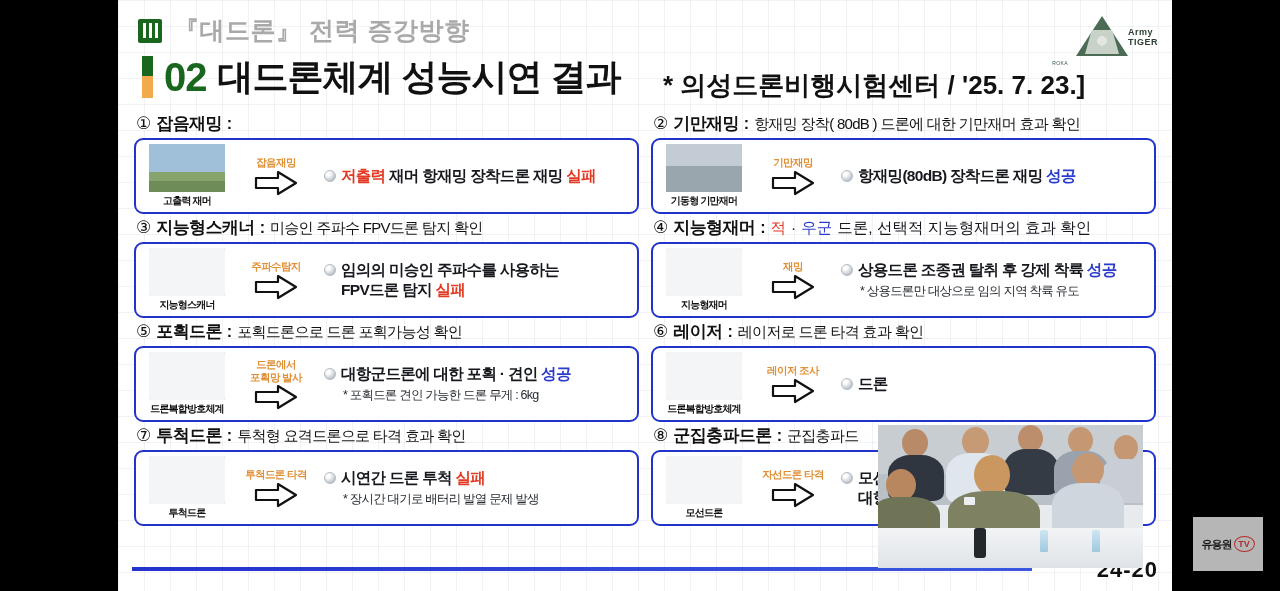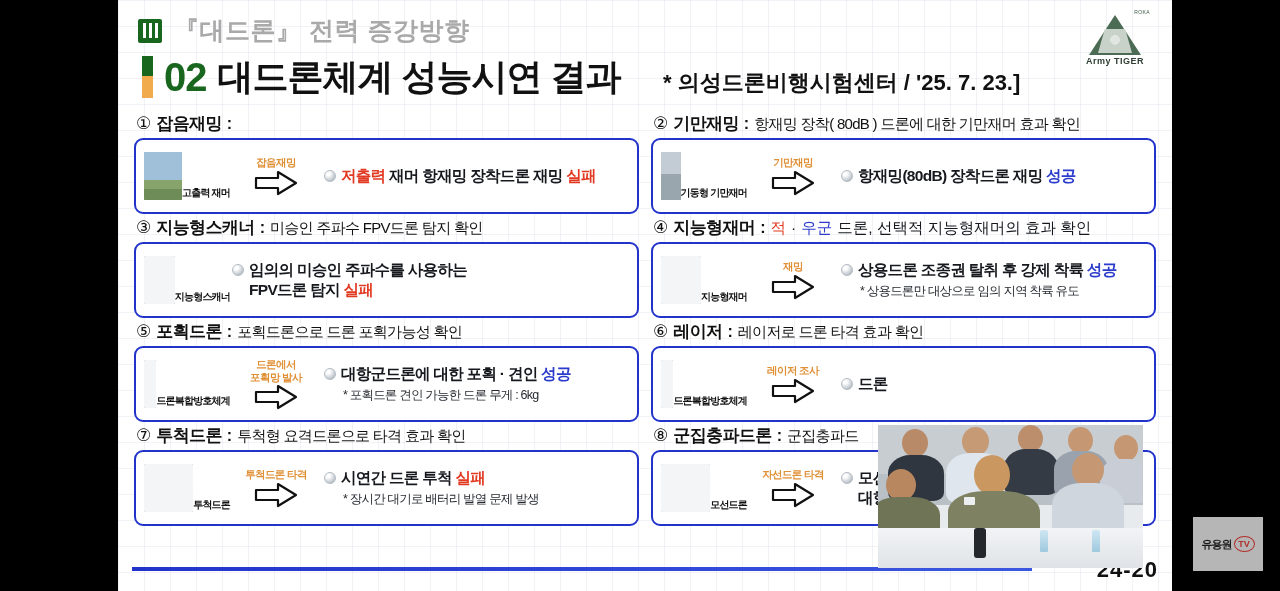--- a/index.html
+++ b/index.html
@@ -25,52 +25,52 @@
   
   .hdr { position: absolute; left: 20px; top: 14px; display: flex; align-items: center; gap: 12px; }
   .hdr-mark {
     width: 24px; height: 24px; background: #19661f; border-radius: 2px;
     display: flex; align-items: center; justify-content: center; gap: 3px;
   }
   .hdr-mark i { display: block; width: 3px; height: 15px; background: #fff; }
   .hdr-title { font-size: 25px; font-weight: bold; color: #a9a9a9; letter-spacing: .5px; white-space: nowrap; }
 
   .logo { position: absolute; right: 14px; top: 6px; width: 86px; height: 60px;
-          display: flex; flex-direction: column; align-items: center; justify-content: flex-end; }
+          display: flex; flex-direction: row; align-items: center; justify-content: flex-end; }
   .logo .rokatxt { font-size: 5px; color: #3c5a46; align-self: flex-end; margin-right: 8px; letter-spacing: .4px;}
   .logo .tri { width: 0; height: 0; border-left: 26px solid transparent; border-right: 26px solid transparent;
                border-bottom: 40px solid #4c6b55; position: relative; }
   .logo .tri::after { content:""; position:absolute; left:-17px; top:14px; width:34px; height:24px;
                       background: radial-gradient(circle at 50% 45%, #e9eee9 0 22%, transparent 23%),
                                   linear-gradient(#cfd9cf,#cfd9cf);
                       clip-path: polygon(20% 0,80% 0,100% 100%,0 100%); opacity:.95; }
   .logo .name { font-size: 9px; font-weight: bold; color: #2f3f33; letter-spacing: .5px; margin-top: 1px;}
 
   
   .sect { position: absolute; left: 24px; top: 56px; display: flex; align-items: center; gap: 11px; }
   .sect-bar { width: 11px; height: 42px; background: linear-gradient(to bottom, #19661f 0 47%, #f2ab4c 47% 100%); }
   .sect-num { font-size: 40px; font-weight: bold; color: #19661f; line-height: 1; letter-spacing: -1px; }
   .sect-name { font-size: 36px; font-weight: bold; color: #111; line-height: 1; letter-spacing: -1px; white-space: nowrap; }
-  .sect-note { position: absolute; left: 545px; top: 68px; font-size: 22px; font-weight: bold; color: #111; white-space: nowrap; }
+  .sect-note { position: absolute; left: 545px; top: 68px; font-size: 26px; font-weight: bold; color: #111; white-space: nowrap; }
 
   
   .grid { position: absolute; left: 16px; top: 112px; width: 1022px;
           display: grid; grid-template-columns: 505px 505px; column-gap: 12px; }
   .cell { margin-bottom: 2px; }
 
   .item-head { display: flex; align-items: baseline; gap: 5px; font-size: 15.5px; color: #111;
                white-space: nowrap; padding-left: 2px; margin-bottom: 3px; }
   .circnum { font-size: 17px; color: #111; }
   .item-term { font-weight: bold; font-size: 17px; letter-spacing: -.6px; }
   .item-colon { font-weight: bold; font-size: 16px; }
   .item-desc { font-size: 15px; letter-spacing: -.7px; }
 
   .box { position: relative; border: 2px solid #2233cc; border-radius: 9px; background: rgba(255,255,255,.88);
          height: 76px; display: flex; align-items: center; padding: 4px 6px 4px 8px; }
-  .thumb-wrap { width: 86px; flex: 0 0 86px; display: flex; flex-direction: row; align-items: flex-end; }
+  .thumb-wrap { width: 86px; flex: 0 0 86px; display: flex; flex-direction: column; align-items: center; }
   .thumb { width: 76px; height: 48px; border-radius: 1px; background: #8a9aa6; overflow: hidden; position: relative; }
   .thumb-cap { font-size: 10px; font-weight: bold; color: #111; margin-top: 2px; letter-spacing: -.8px; white-space: nowrap; }
 
   .arrow-wrap { flex: 0 0 92px; display: flex; flex-direction: column; align-items: center; justify-content: center; }
   .arrow-lbl { font-size: 10.5px; font-weight: bold; color: #e09137; letter-spacing: -.6px;
                text-align: center; line-height: 1.15; margin-bottom: 1px; white-space: pre-line; }
   .arrow { width: 44px; height: 26px; }
 
   .res { flex: 1 1 auto; min-width: 0; padding-left: 2px; }
   .res-line { display: flex; align-items: flex-start; gap: 5px; font-size: 15.5px; font-weight: bold;
@@ -204,20 +204,26 @@
       <span class="item-term">지능형스캐너</span>
       <span class="item-colon">:</span>
       <span class="item-desc">미승인 주파수 FPV드론 탐지 확인</span>
     </div>
     <div class="box">
       <div class="thumb-wrap">
         <div class="thumb">
           <div class="pic white"></div>
         </div>
         <div class="thumb-cap">지능형스캐너</div>
+      </div>
+      <div class="arrow-wrap">
+        <div class="arrow-lbl">주파수탐지</div>
+        <svg class="arrow" viewBox="0 0 44 26">
+                <path d="M2 8 H24 V2 L42 13 L24 24 V18 H2 Z" fill="#ffffff" stroke="#111" stroke-width="2.2" stroke-linejoin="round"></path>
+              </svg>
       </div>
       <div class="res">
               <div class="res-line ">
                 <span class="bullet"></span>
                 <span><span class="" style="color:#16181d">임의의 미승인 주파수를 사용하는</span></span>
               </div>
               <div class="res-line res-indent">
                 <span><span class="" style="color:#16181d">FPV드론 탐지 </span><span class="" style="color:#e23a22">실패</span></span>
               </div>
             </div>

